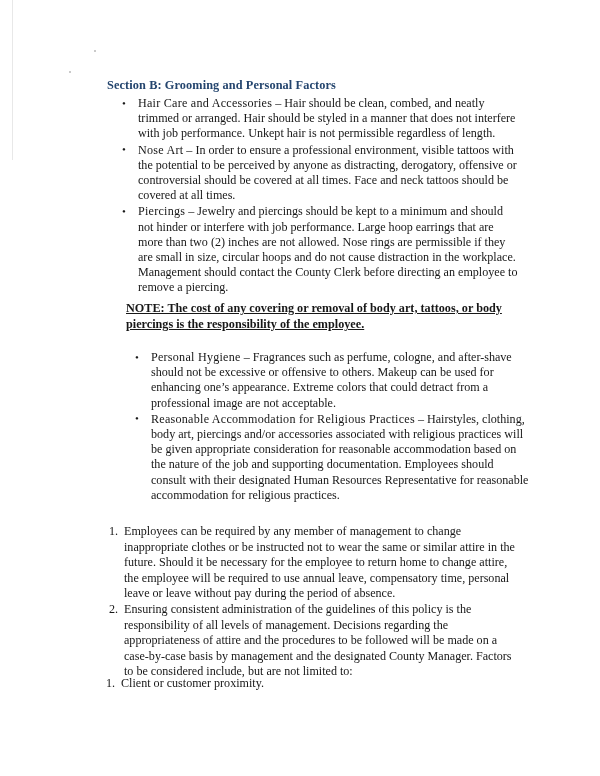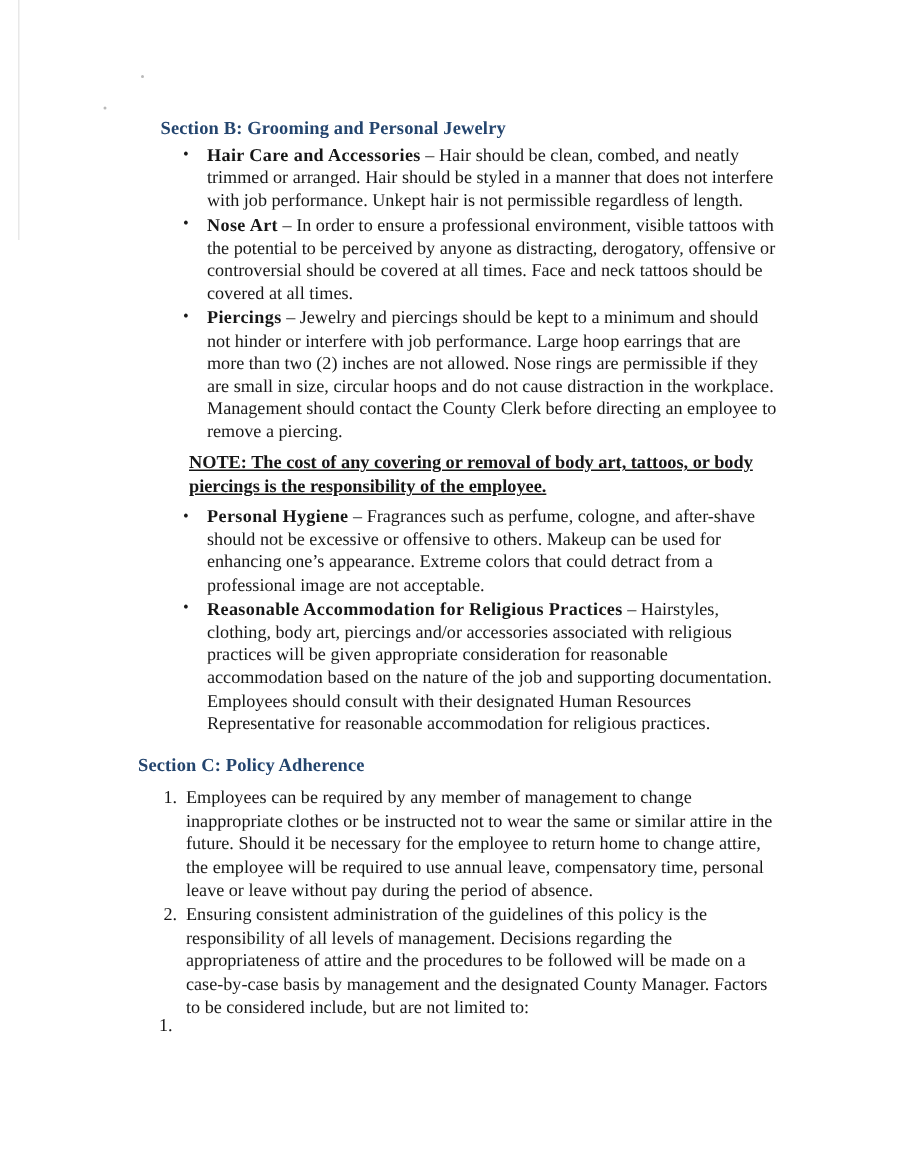--- a/index.html
+++ b/index.html
@@ -70,41 +70,41 @@
   }
   .bullet-item::before {
     content: "\2022";
     position: absolute;
     left: 4px;
     top: -0.5px;
     font-size: 11px;
     color: #1a1a1a;
   }
   .term {
-    font-weight: bold;
+    font-weight: normal;
     letter-spacing: 0.25px;
   }
 
   .note-block {
     position: absolute;
     left: 126px;
     top: 300px;
     width: 392px;
     font-weight: bold;
     font-size: 12.2px;
     line-height: 16.4px;
     text-decoration: underline;
   }
 
   .bullet-list-2 {
     position: absolute;
     left: 118px;
     top: 337px;
     width: 400px;
-    margin: 0;
+    margin: 13px;
     padding: 0;
     list-style: none;
   }
 
   .num-list {
     position: absolute;
     left: 100px;
     top: 524px;
     width: 418px;
     margin: 0;
@@ -151,21 +151,21 @@
 </style>
 </head>
 <body>
 
 <div class="page">
 
   <div class="scan-edge"></div>
   <div class="speck a"></div>
   <div class="speck b"></div>
 
-  <div class="section-heading" id="sec-b-heading">Section B: Grooming and Personal Jewelry</div>
+  <div class="section-heading" id="sec-b-heading">Section B: Grooming and Personal Factors</div>
 
   <ul class="bullet-list">
     <li class="bullet-item">
       <span class="term">Hair Care and Accessories</span><span> – </span><span>Hair should be clean, combed, and neatly trimmed or arranged. Hair should be styled in a manner that does not interfere with job performance. Unkept hair is not permissible regardless of length.</span>
     </li>
     <li class="bullet-item">
       <span class="term">Nose Art</span><span> – </span><span>In order to ensure a professional environment, visible tattoos with the potential to be perceived by anyone as distracting, derogatory, offensive or controversial should be covered at all times. Face and neck tattoos should be covered at all times.</span>
     </li>
     <li class="bullet-item">
       <span class="term">Piercings</span><span> – </span><span>Jewelry and piercings should be kept to a minimum and should not hinder or interfere with job performance. Large hoop earrings that are more than two (2) inches are not allowed. Nose rings are permissible if they are small in size, circular hoops and do not cause distraction in the workplace. Management should contact the County Clerk before directing an employee to remove a piercing.</span>
@@ -176,32 +176,32 @@
 
   <ul class="bullet-list-2">
     <li class="bullet-item">
       <span class="term">Personal Hygiene</span><span> – </span><span>Fragrances such as perfume, cologne, and after-shave should not be excessive or offensive to others. Makeup can be used for enhancing one’s appearance. Extreme colors that could detract from a professional image are not acceptable.</span>
     </li>
     <li class="bullet-item">
       <span class="term">Reasonable Accommodation for Religious Practices</span><span> – </span><span>Hairstyles, clothing, body art, piercings and/or accessories associated with religious practices will be given appropriate consideration for reasonable accommodation based on the nature of the job and supporting documentation. Employees should consult with their designated Human Resources Representative for reasonable accommodation for religious practices.</span>
     </li>
   </ul>
 
-  <div class="section-heading" id="sec-c-heading">Section C: Policy Adherence</div>
 
   <ol class="num-list">
     <li class="num-item">
       <span class="marker">1.</span>
       <span>Employees can be required by any member of management to change inappropriate clothes or be instructed not to wear the same or similar attire in the future. Should it be necessary for the employee to return home to change attire, the employee will be required to use annual leave, compensatory time, personal leave or leave without pay during the period of absence.</span>
     </li>
     <li class="num-item">
       <span class="marker">2.</span>
       <span>Ensuring consistent administration of the guidelines of this policy is the responsibility of all levels of management. Decisions regarding the appropriateness of attire and the procedures to be followed will be made on a case-by-case basis by management and the designated County Manager. Factors to be considered include, but are not limited to:</span>
     </li>
   </ol>
 
   <ol class="sub-num-list">
     <li class="sub-num-item">
       <span class="marker">1.</span>
+      <span>Client or customer proximity.</span>
     </li>
   </ol>
 
 </div>
 
 </body></html>

